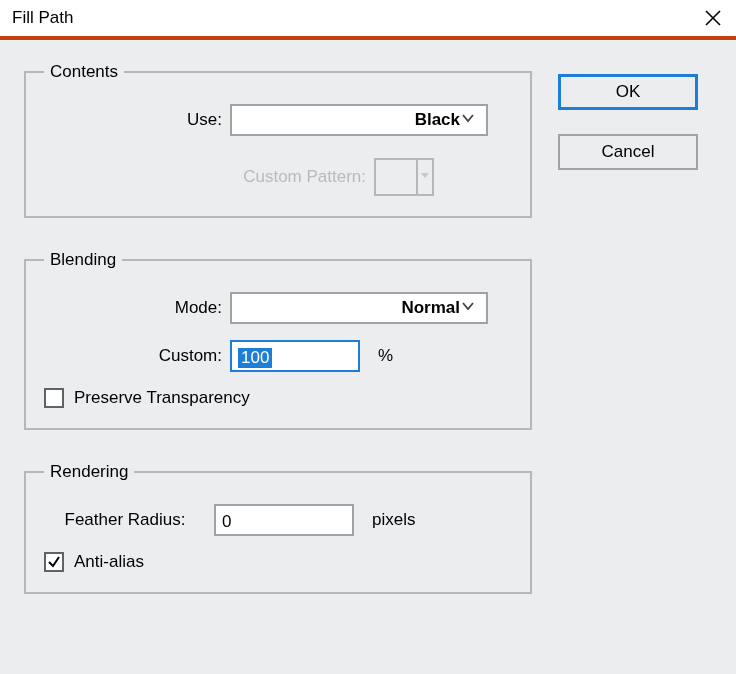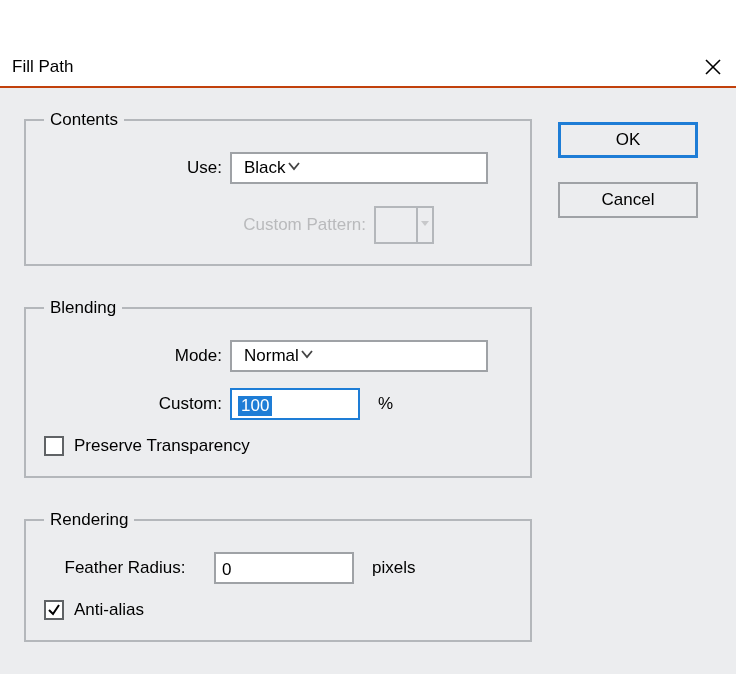--- a/index.html
+++ b/index.html
@@ -9,27 +9,26 @@
     font-size: 17px;
     background: #fff;
     width: 736px;
     height: 674px;
     overflow: hidden;
     color: #000;
   }
 
   .titlebar {
     height: 40px;
-    border-bottom: 2px solid #c2410c;
+    border-bottom: 4px solid #c2410c;
     display: flex;
     align-items: center;
     justify-content: space-between;
     padding: 0 10px 0 12px;
     background: #fff;
-    margin-top: 48px;
   }
   .title { font-weight: 400; color: #000; }
   .close-x { width: 26px; height: 26px; display:flex; align-items:center; justify-content:center; cursor: default; }
 
   .body-area {
     background: #ecedef;
     width: 100%;
     height: calc(100% - 40px);
     padding: 22px 24px;
     position: relative;
@@ -67,22 +66,23 @@
   .lbl-col-small { width: 170px; text-align:center; padding-right:8px;}
   .disabled-text { color: #b9babc; }
 
   .select-box {
     flex: 0 0 258px;
     height: 32px;
     background: #fff;
     border: 2px solid #9fa2a6;
     display: flex;
     align-items: center;
-    justify-content: flex-start;
+    justify-content: flex-end;
     padding: 0 10px 0 12px;
+    font-weight: bold;
   }
   .select-box .val { color:#000; }
   .select-box .chev { width:16px; height:16px; }
 
   .pattern-swatch {
     width: 60px; height: 38px;
     border: 2px solid #b4b7bb;
     display:flex;
   }
   .pattern-swatch .main { flex:1; background:#ecedef; }

